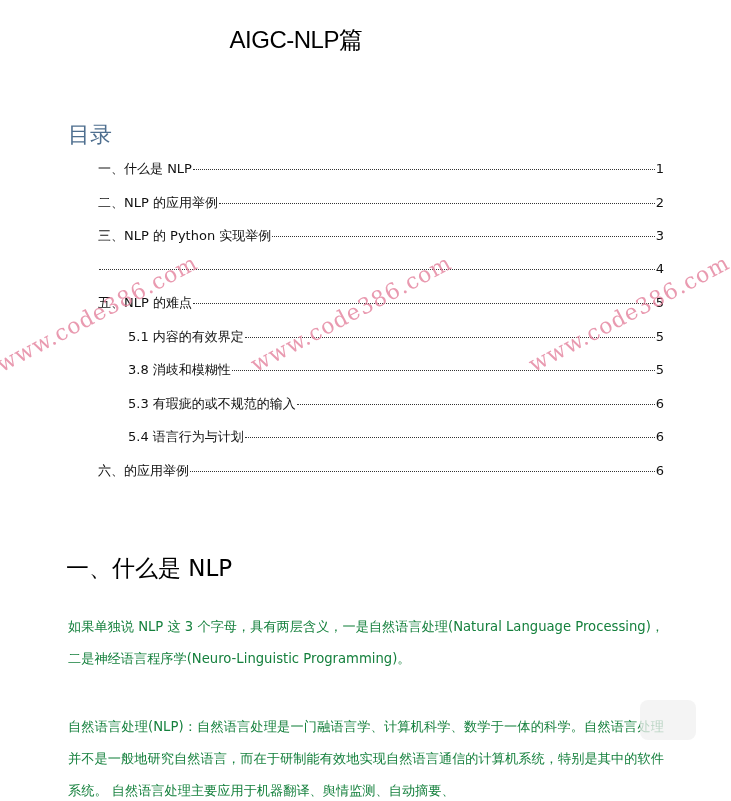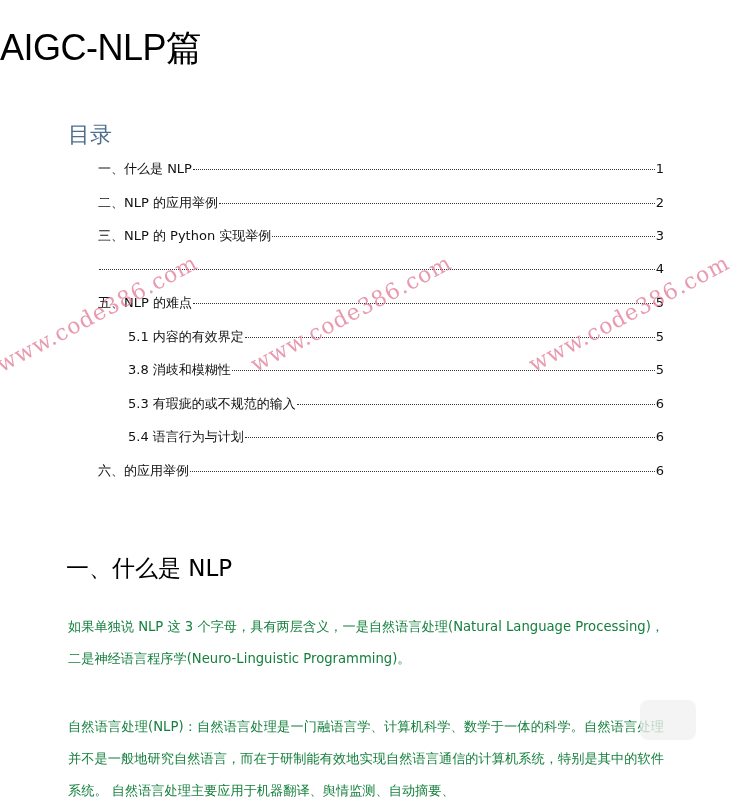--- a/index.html
+++ b/index.html
@@ -1,22 +1,22 @@
 <!DOCTYPE html>
 <html><head>
 <meta charset="utf-8">
 <style>
   html, body { margin: 0; padding: 0; }
   body {
     width: 731px; height: 801px; overflow: hidden; background: #ffffff;
     position: relative; font-family: "DejaVu Sans", "Liberation Sans", sans-serif; color: #111;
   }
   .title {
-    position: absolute; left: 0; width: 592px; top: 24px; text-align: left;
-    font-family: "Liberation Sans", sans-serif; font-size: 36px; color: #000; letter-spacing: -0.5px;
+    position: absolute; left: 0; width: 592px; top: 24px; text-align: center;
+    font-family: "Liberation Sans", sans-serif; font-size: 24px; color: #000; letter-spacing: -0.5px;
   }
   .toc-heading {
     position: absolute; left: 68px; top: 120px; font-size: 22px; color: #4f6f8f;
   }
   .toc { position: absolute; left: 98px; top: 160px; width: 566px; }
   .toc-row {
     display: flex; align-items: baseline; height: 33.5px; font-size: 13px; color: #111;
   }
   .toc-row.sub { padding-left: 30px; }
   .toc-label { white-space: nowrap; }

